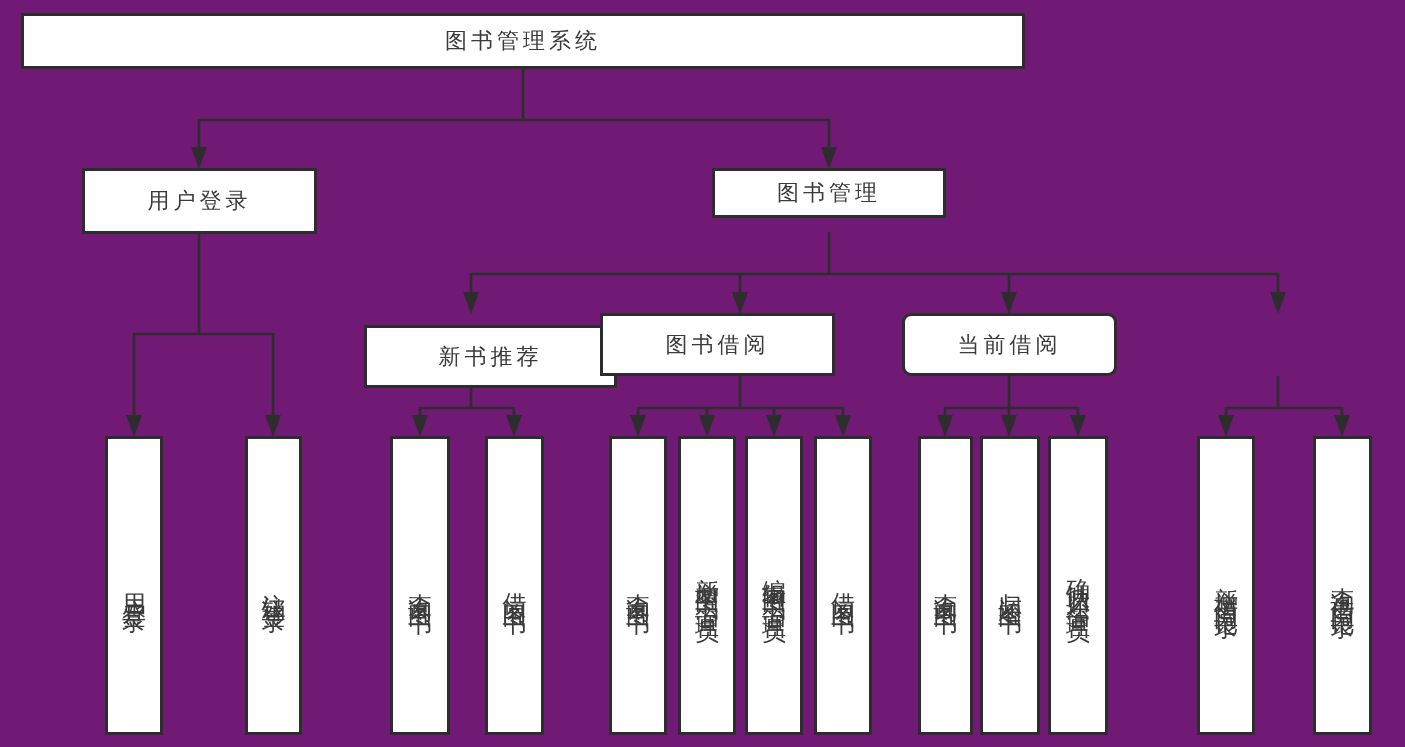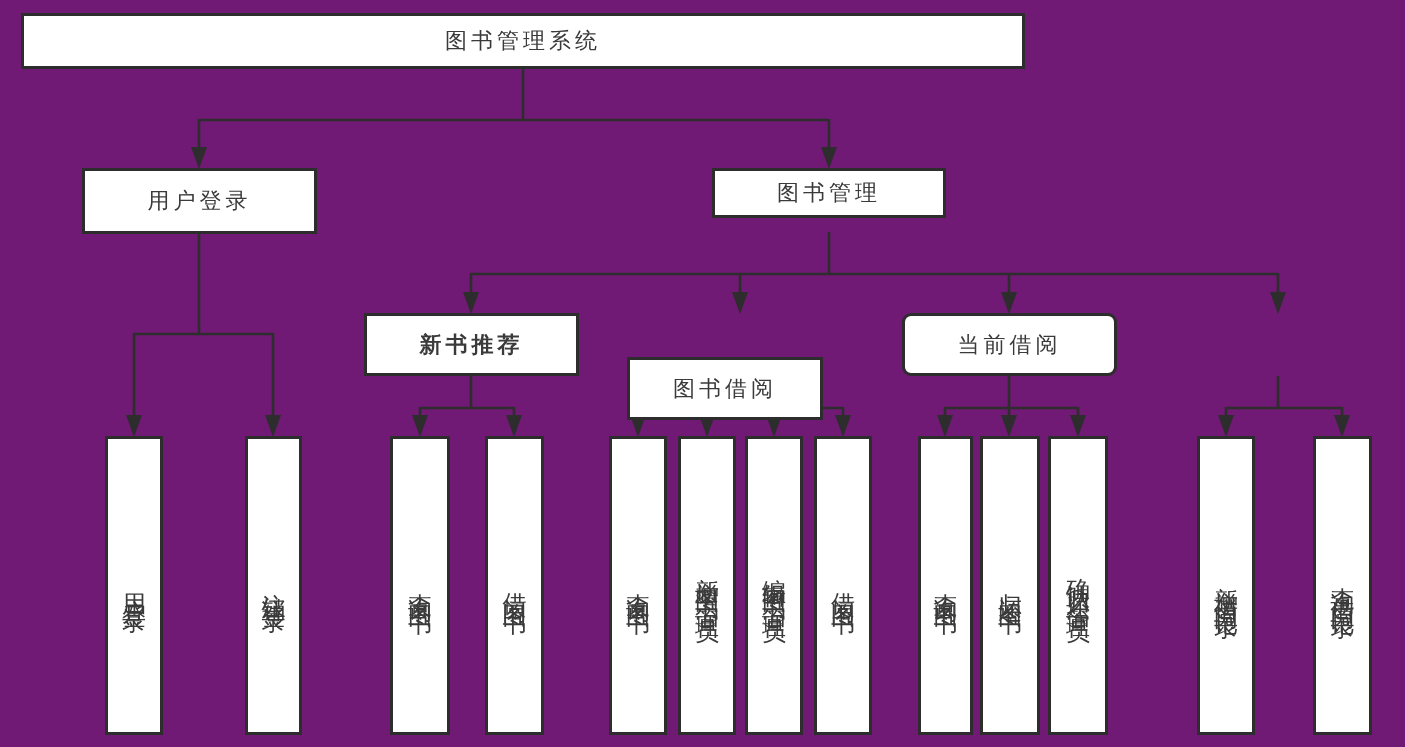--- a/index.html
+++ b/index.html
@@ -81,22 +81,22 @@
       M630 415 H646 L638 437 Z  M699 415 H715 L707 437 Z  M766 415 H782 L774 437 Z  M835 415 H851 L843 437 Z
       M937 415 H953 L945 437 Z  M1001 415 H1017 L1009 437 Z  M1070 415 H1086 L1078 437 Z
       M1218 415 H1234 L1226 437 Z  M1334 415 H1350 L1342 437 Z"></path>
   </svg>
 
   <div class="box h" style="left:21px; top:13px; width:1004px; height:56px;">图书管理系统</div>
 
   <div class="box h" style="left:82px; top:168px; width:235px; height:66px;">用户登录</div>
   <div class="box h" style="left:712px; top:168px; width:234px; height:50px;">图书管理</div>
 
-  <div class="box h" style="left:364px; top:313px; width:215px; height:63px;font-weight:bold;">新书推荐</div>
-  <div class="box h" style="left:627px; top:313px; width:196px; height:63px;margin-top:44px;">图书借阅</div>
+  <div class="box h" style="left:364px; top:325px; width:253px; height:63px;">新书推荐</div>
+  <div class="box h" style="left:600px; top:313px; width:235px; height:63px;">图书借阅</div>
   <div class="box h" style="left:902px; top:313px; width:215px; height:63px;border-radius:9px;">当前借阅</div>
 
   <div class="box v" style="left:105px; top:436px; width:58px; height:299px;">用户登录</div>
   <div class="box v" style="left:245px; top:436px; width:57px; height:299px;">注销登录</div>
 
   <div class="box v" style="left:390px; top:436px; width:60px; height:299px;">查询图书</div>
   <div class="box v" style="left:485px; top:436px; width:59px; height:299px;">借阅图书</div>
 
   <div class="box v" style="left:609px; top:436px; width:58px; height:299px;">查询图书</div>
   <div class="box v" style="left:678px; top:436px; width:58px; height:299px;">新增图书（管理员）</div>

